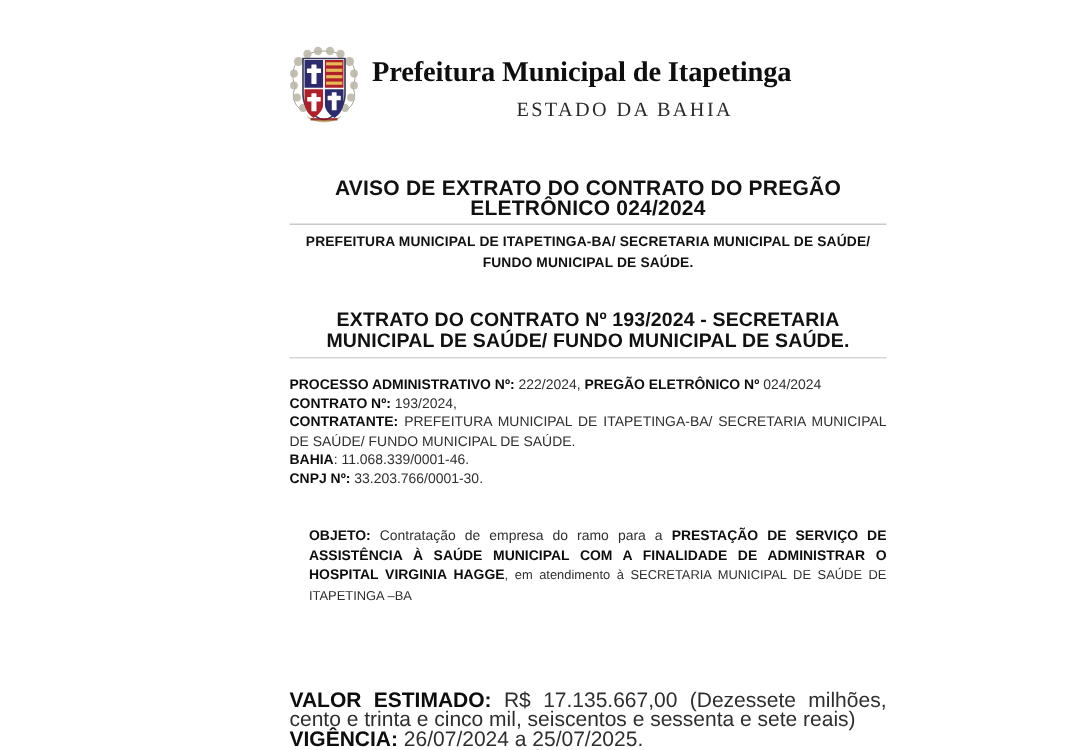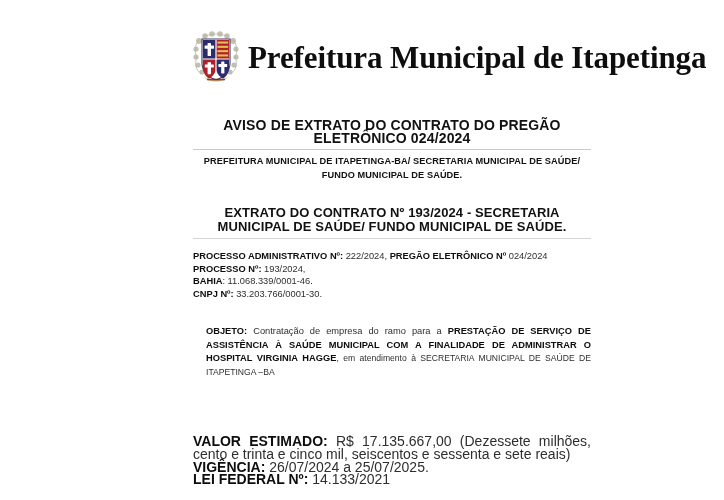--- a/index.html
+++ b/index.html
@@ -38,21 +38,21 @@
     position: relative;
   }
   .crest svg { display: block; }
   .masthead-text {
     margin-left: 6px;
     flex: 1 1 auto;
   }
   .org-title {
     font-family: "Liberation Serif", serif;
     font-weight: bold;
-    font-size: 31px;
+    font-size: 19px;
     line-height: 28px;
     color: #0e0e0e;
     white-space: nowrap;
     letter-spacing: -0.1px;
   }
   .org-subtitle {
     font-family: "Liberation Serif", serif;
     font-size: 13.5px;
     line-height: 17px;
     color: #2a2a2a;
@@ -182,20 +182,21 @@
           <g fill="#ffffff">
             <rect x="31.2" y="31.5" width="3.2" height="12" rx="0.4"></rect>
             <rect x="28.4" y="33.9" width="8.8" height="3" rx="0.4"></rect>
           </g>
           <path d="M14 47 C19 51 33 51 38 47 C34 53 18 53 14 47 Z" fill="#b8a45c" opacity="0.8"></path>
           <path d="M17 49.5 L35 49.5" stroke="#8d0f14" stroke-width="1.6" opacity="0.8"></path>
         </svg>
       </div>
       <div class="masthead-text">
         <div class="org-title">Prefeitura Municipal de Itapetinga</div>
+        <div class="org-subtitle">ESTADO DA BAHIA</div>
       </div>
     </div>
 
     <div class="notice-title">AVISO DE EXTRATO DO CONTRATO DO PREGÃO ELETRÔNICO 024/2024</div>
 
     <hr class="rule">
 
     <div class="subtitle-block">
       <span class="line">PREFEITURA MUNICIPAL DE ITAPETINGA-BA/ SECRETARIA MUNICIPAL DE SAÚDE/</span>
       <span class="line">FUNDO MUNICIPAL DE SAÚDE.</span>
@@ -204,22 +205,23 @@
     <div class="extract-title">
       <span class="line">EXTRATO DO CONTRATO Nº 193/2024 - SECRETARIA MUNICIPAL DE SAÚDE/ FUNDO</span>
       <span class="line">MUNICIPAL DE SAÚDE.</span>
     </div>
 
     <hr class="rule thin">
 
     <div class="body-block">
       <span class="line"><b>PROCESSO ADMINISTRATIVO Nº:</b> <span>222/2024,</span> <b>PREGÃO ELETRÔNICO Nº</b> <span>024/2024</span></span>
 
-      <span class="line"><b>PROCESSO Nº:</b> <span>193/2024,</span></span>
-
+      <span class="line"><b>CONTRATO Nº:</b> <span>193/2024,</span></span>
+
+      <span><b>CONTRATANTE:</b> <span>PREFEITURA MUNICIPAL DE ITAPETINGA-BA/ SECRETARIA MUNICIPAL DE SAÚDE/ FUNDO MUNICIPAL DE SAÚDE.</span></span>
 
       <span class="line"><b>BAHIA</b><span>: 11.068.339/0001-46.</span></span>
 
 
       <span class="line"><b>CNPJ Nº:</b> <span>33.203.766/0001-30.</span></span>
     </div>
 
     <div class="objeto"><b>OBJETO:</b> <span>Contratação de empresa do ramo para a</span> <b>PRESTAÇÃO DE SERVIÇO DE ASSISTÊNCIA À SAÚDE MUNICIPAL COM A FINALIDADE DE ADMINISTRAR O HOSPITAL VIRGINIA HAGGE</b><span class="tail">, em atendimento à SECRETARIA MUNICIPAL DE SAÚDE DE ITAPETINGA –BA</span></div>
 
     <div class="footer-block">

